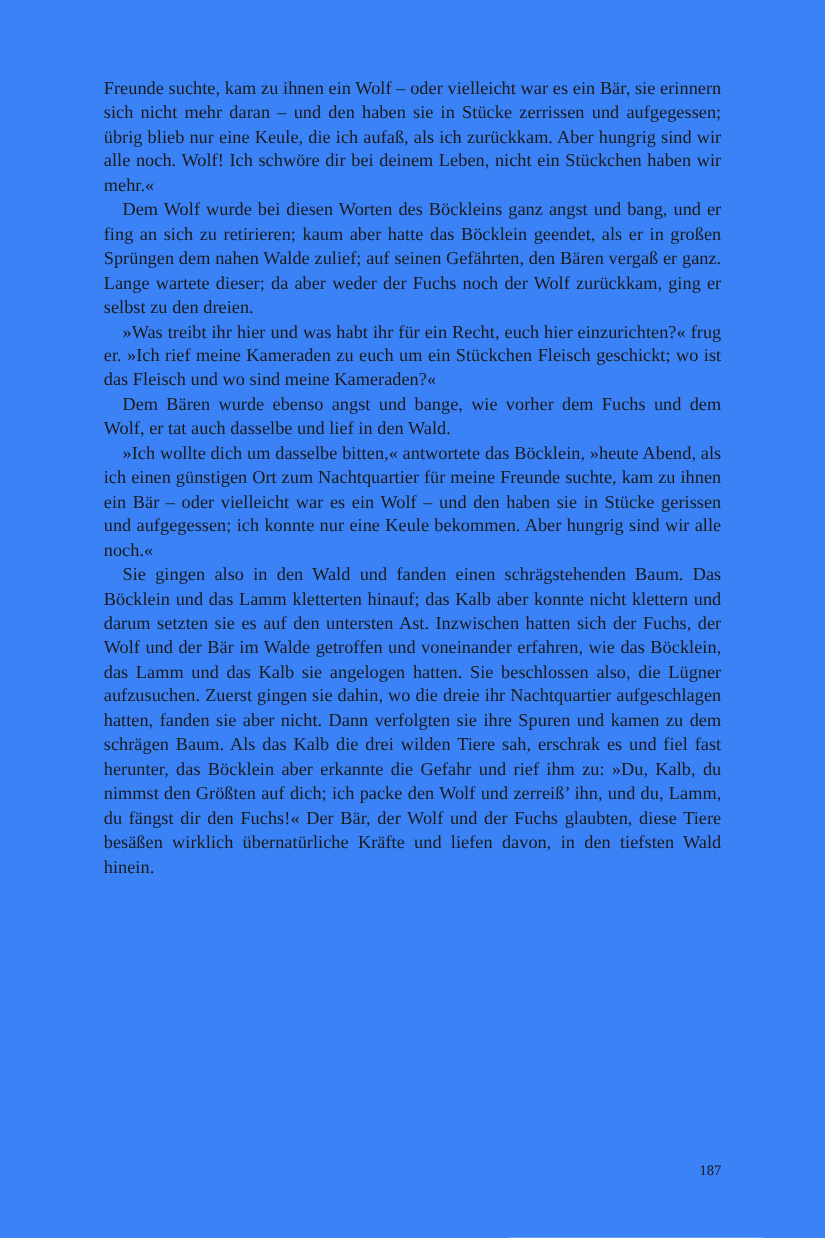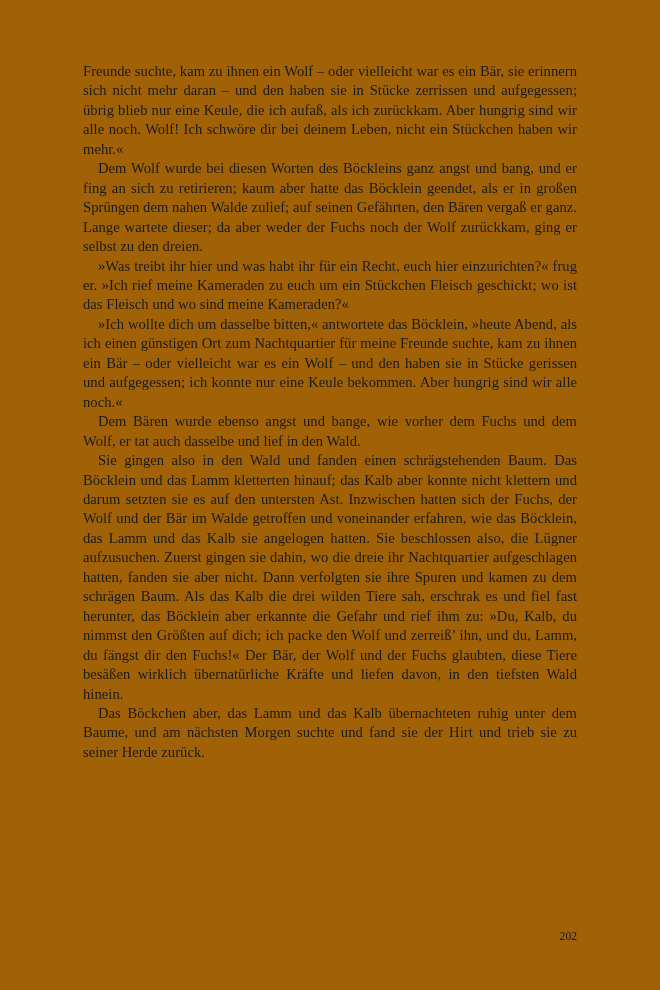--- a/index.html
+++ b/index.html
@@ -11,21 +11,21 @@
     height: 990px;
     background: #ffffff;
     font-family: "Liberation Serif", "DejaVu Serif", serif;
     color: #1a1a1a;
     overflow: hidden;
   }
   .page {
     position: relative;
     width: 660px;
     height: 990px;
-    background: #a16207;
+    background: #3b82f6;
     box-sizing: border-box;
   }
   .text-block {
     position: absolute;
     left: 83px;
     top: 62px;
     width: 494px;
   }
   p.para {
     margin: 0;
@@ -60,21 +60,20 @@
 </style>
 </head>
 <body>
 
 <div class="page">
 
   <div class="text-block">
     <p class="para first">Freunde suchte, kam zu ihnen ein Wolf – oder vielleicht war es ein Bär, sie erinnern sich nicht mehr daran – und den haben sie in Stücke zerrissen und aufgegessen; übrig blieb nur eine Keule, die ich aufaß, als ich zurückkam. Aber hungrig sind wir alle noch. Wolf! Ich schwöre dir bei deinem Leben, nicht ein Stückchen haben wir mehr.«</p>
     <p class="para">Dem Wolf wurde bei diesen Worten des Böckleins ganz angst und bang, und er fing an sich zu retirieren; kaum aber hatte das Böcklein geendet, als er in großen Sprüngen dem nahen Walde zulief; auf seinen Gefährten, den Bären vergaß er ganz. Lange wartete dieser; da aber weder der Fuchs noch der Wolf zurückkam, ging er selbst zu den dreien.</p>
     <p class="para">»Was treibt ihr hier und was habt ihr für ein Recht, euch hier einzurichten?« frug er. »Ich rief meine Kameraden zu euch um ein Stückchen Fleisch geschickt; wo ist das Fleisch und wo sind meine Kameraden?«</p>
+    <p class="para">Dem Bären wurde ebenso angst und bange, wie vorher dem Fuchs und dem Wolf, er tat auch dasselbe und lief in den Wald.</p>
     <p class="para">»Ich wollte dich um dasselbe bitten,« antwortete das Böcklein, »heute Abend, als ich einen günstigen Ort zum Nachtquartier für meine Freunde suchte, kam zu ihnen ein Bär – oder vielleicht war es ein Wolf – und den haben sie in Stücke gerissen und aufgegessen; ich konnte nur eine Keule bekommen. Aber hungrig sind wir alle noch.«</p>
-    <p class="para">Dem Bären wurde ebenso angst und bange, wie vorher dem Fuchs und dem Wolf, er tat auch dasselbe und lief in den Wald.</p>
     <p class="para">Sie gingen also in den Wald und fanden einen schrägstehenden Baum. Das Böcklein und das Lamm kletterten hinauf; das Kalb aber konnte nicht klettern und darum setzten sie es auf den untersten Ast. Inzwischen hatten sich der Fuchs, der Wolf und der Bär im Walde getroffen und voneinander erfahren, wie das Böcklein, das Lamm und das Kalb sie angelogen hatten. Sie beschlossen also, die Lügner aufzusuchen. Zuerst gingen sie dahin, wo die dreie ihr Nachtquartier aufgeschlagen hatten, fanden sie aber nicht. Dann verfolgten sie ihre Spuren und kamen zu dem schrägen Baum. Als das Kalb die drei wilden Tiere sah, erschrak es und fiel fast herunter, das Böcklein aber erkannte die Gefahr und rief ihm zu: »Du, Kalb, du nimmst den Größten auf dich; ich packe den Wolf und zerreiß’ ihn, und du, Lamm, du fängst dir den Fuchs!« Der Bär, der Wolf und der Fuchs glaubten, diese Tiere besäßen wirklich übernatürliche Kräfte und liefen davon, in den tiefsten Wald hinein.</p>
-    <p class="para">Das Böckchen aber, das Lamm und das Kalb übernachteten ruhig unter dem Baume, und am nächsten Morgen suchte und fand sie der Hirt und trieb sie zu seiner Herde zurück.</p>
   </div>
 
-  <div class="page-number">202</div>
+  <div class="page-number">187</div>
 
 </div>
 
 </body></html>

